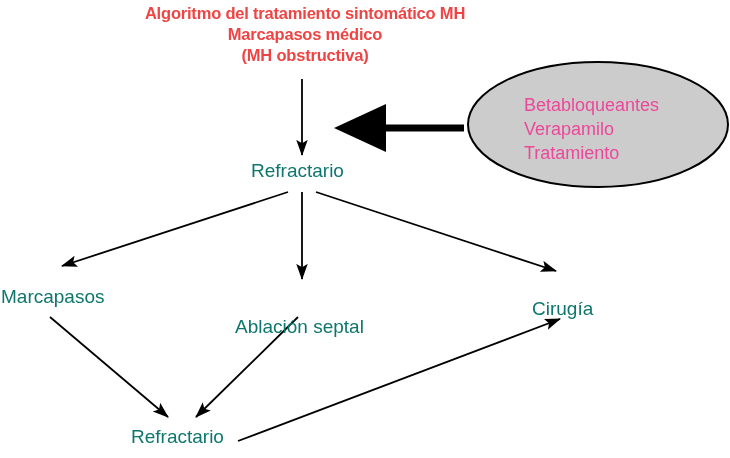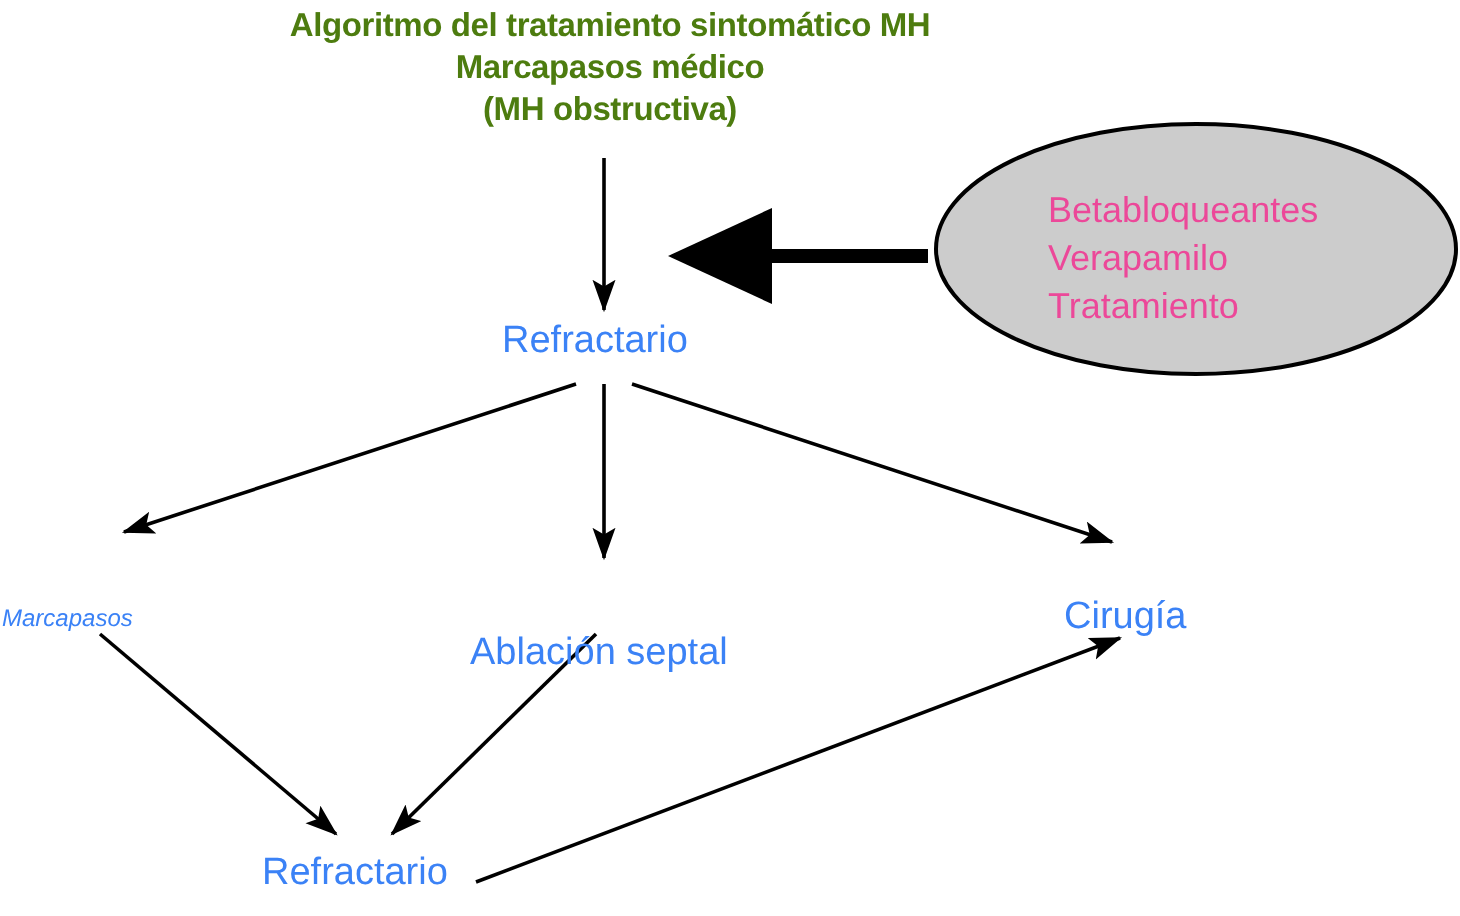--- a/index.html
+++ b/index.html
@@ -20,45 +20,44 @@
     position: absolute;
     left: 0;
     top: 0;
     width: 730px;
     height: 458px;
   }
   .node-text {
     position: absolute;
     white-space: nowrap;
     font-family: "Liberation Sans", sans-serif;
-    color: #3b82f6;
+    color: #0f766e;
   }
   #title-block {
     position: absolute;
     left: 0;
     top: 3px;
     width: 610px;
     text-align: center;
     font-weight: bold;
     font-size: 16.5px;
     line-height: 21px;
     letter-spacing: -0.2px;
-    color: #4d7c0f;
+    color: #ef4444;
   }
   .title-line { display: block; }
   #node-refractario-top {
     left: 251px;
     top: 160px;
     font-size: 19px;
   }
   #node-marcapasos {
     left: 1px;
-    top: 302px;
-    font-size: 12px;
-    font-style: italic;
+    top: 286px;
+    font-size: 19px;
   }
   #node-ablacion {
     left: 235px;
     top: 286px;
     font-size: 19px;
     margin-top: 30px;
   }
   #node-cirugia {
     left: 532px;
     top: 298px;

